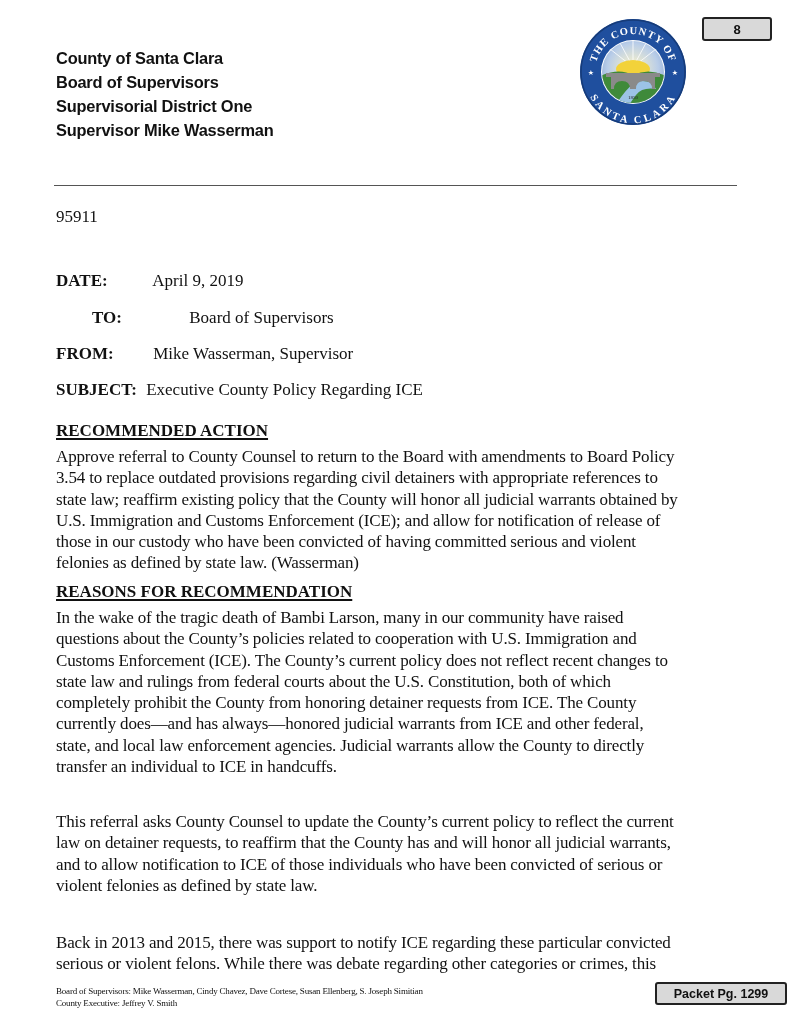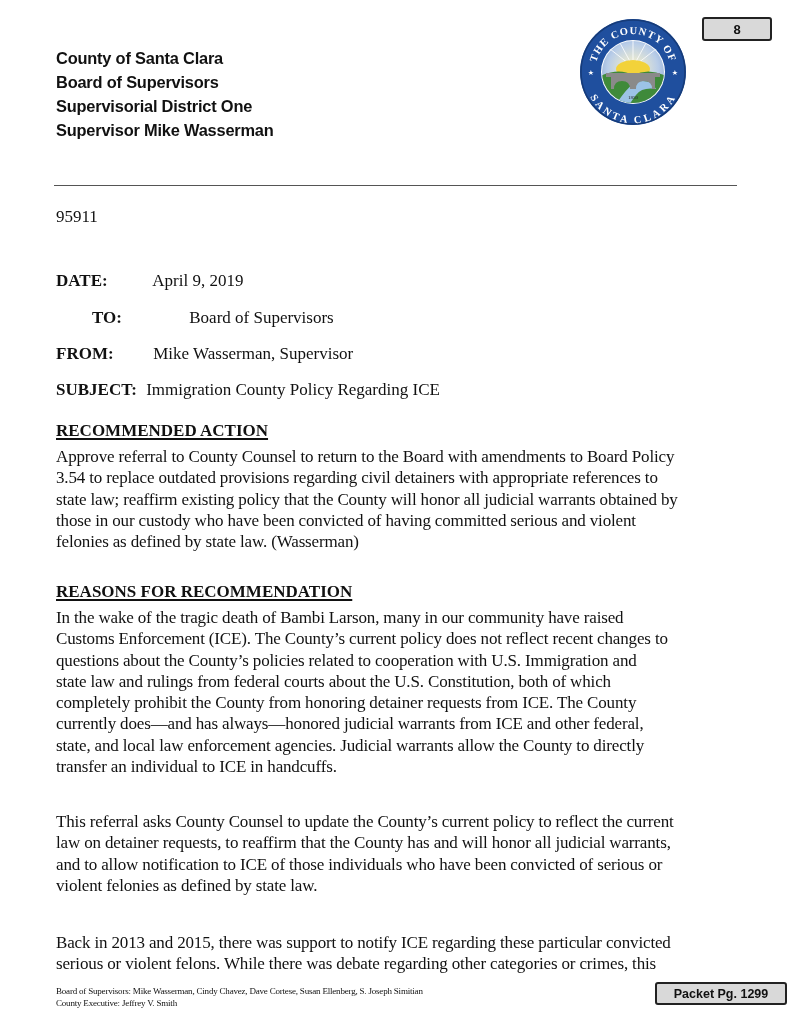--- a/index.html
+++ b/index.html
@@ -209,37 +209,38 @@
 <div class="abs memo-row row-to">
   <span class="memo-label">TO:</span>
   <span class="memo-value">Board of Supervisors</span>
 </div>
 <div class="abs memo-row row-from">
   <span class="memo-label">FROM:</span>
   <span class="memo-value">Mike Wasserman, Supervisor</span>
 </div>
 <div class="abs memo-row row-subject">
   <span class="memo-label">SUBJECT:</span>
-  <span class="memo-value">Immigration County Policy Regarding ICE</span>
+  <span class="memo-value">Executive County Policy Regarding ICE</span>
 </div>
 
 <div class="abs section-heading heading-rec">RECOMMENDED ACTION</div>
 <div class="abs para para-rec">
   <span class="ln">Approve referral to County Counsel to return to the Board with amendments to Board Policy</span>
   <span class="ln">3.54 to replace outdated provisions regarding civil detainers with appropriate references to</span>
   <span class="ln">state law; reaffirm existing policy that the County will honor all judicial warrants obtained by</span>
+  <span class="ln">U.S. Immigration and Customs Enforcement (ICE); and allow for notification of release of</span>
   <span class="ln">those in our custody who have been convicted of having committed serious and violent</span>
   <span class="ln">felonies as defined by state law. (Wasserman)</span>
 </div>
 
 <div class="abs section-heading heading-reasons">REASONS FOR RECOMMENDATION</div>
 <div class="abs para para-reasons-1">
   <span class="ln">In the wake of the tragic death of Bambi Larson, many in our community have raised</span>
+  <span class="ln">questions about the County’s policies related to cooperation with U.S. Immigration and</span>
   <span class="ln">Customs Enforcement (ICE).  The County’s current policy does not reflect recent changes to</span>
-  <span class="ln">questions about the County’s policies related to cooperation with U.S. Immigration and</span>
   <span class="ln">state law and rulings from federal courts about the U.S. Constitution, both of which</span>
   <span class="ln">completely prohibit the County from honoring detainer requests from ICE.  The County</span>
   <span class="ln">currently does—and has always—honored judicial warrants from ICE and other federal,</span>
   <span class="ln">state, and local law enforcement agencies.  Judicial warrants allow the County to directly</span>
   <span class="ln">transfer an individual to ICE in handcuffs.</span>
 </div>
 <div class="abs para para-reasons-2">
   <span class="ln">This referral asks County Counsel to update the County’s current policy to reflect the current</span>
   <span class="ln">law on detainer requests, to reaffirm that the County has and will honor all judicial warrants,</span>
   <span class="ln">and to allow notification to ICE of those individuals who have been convicted of serious or</span>

